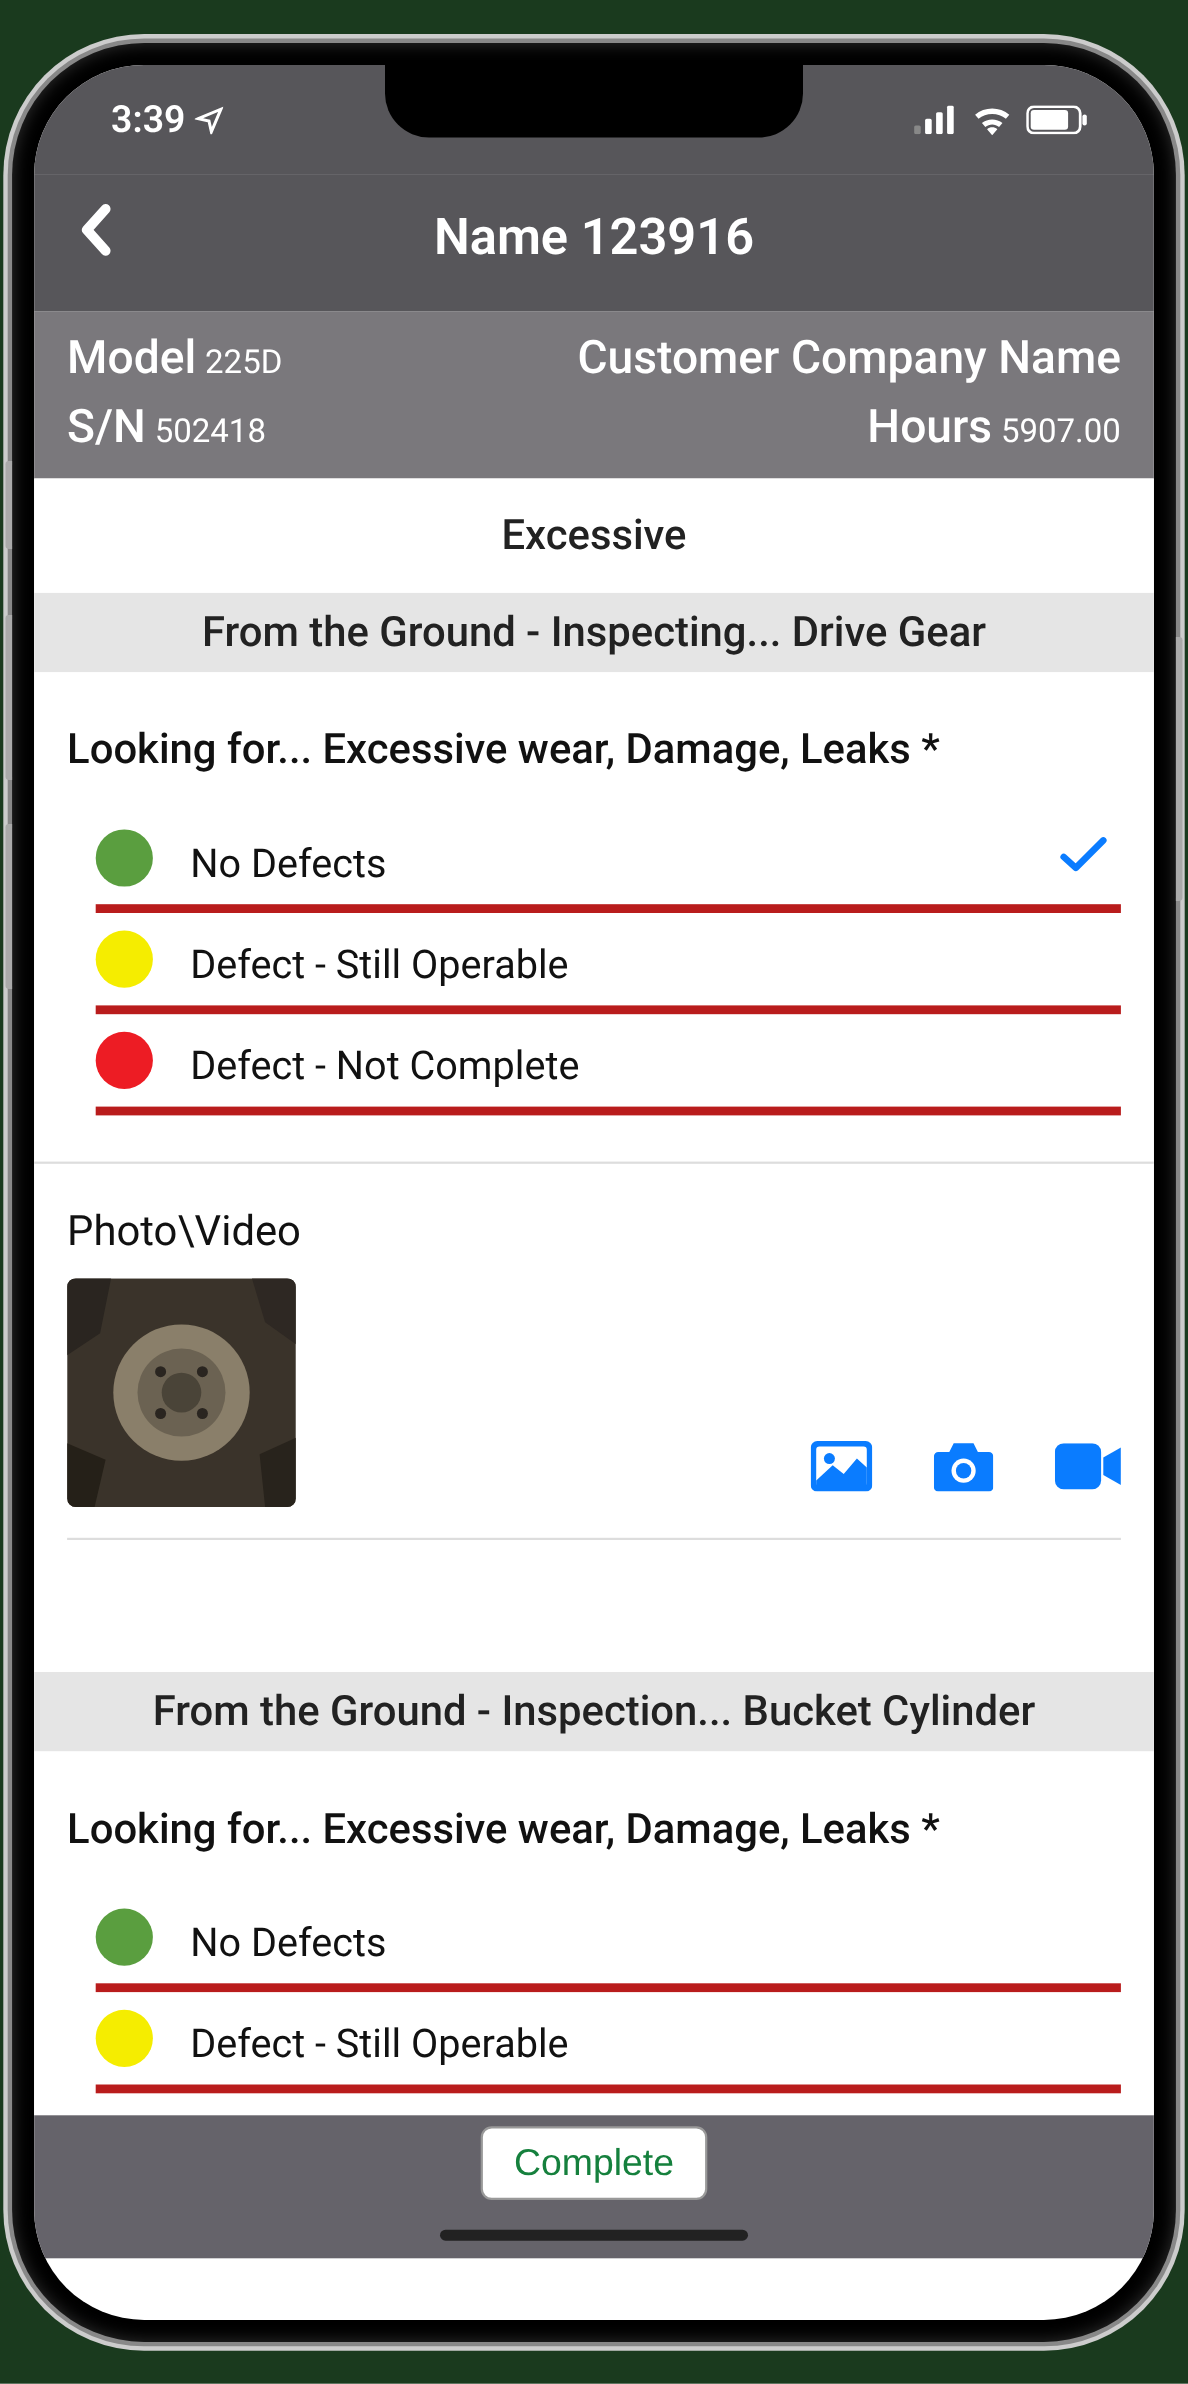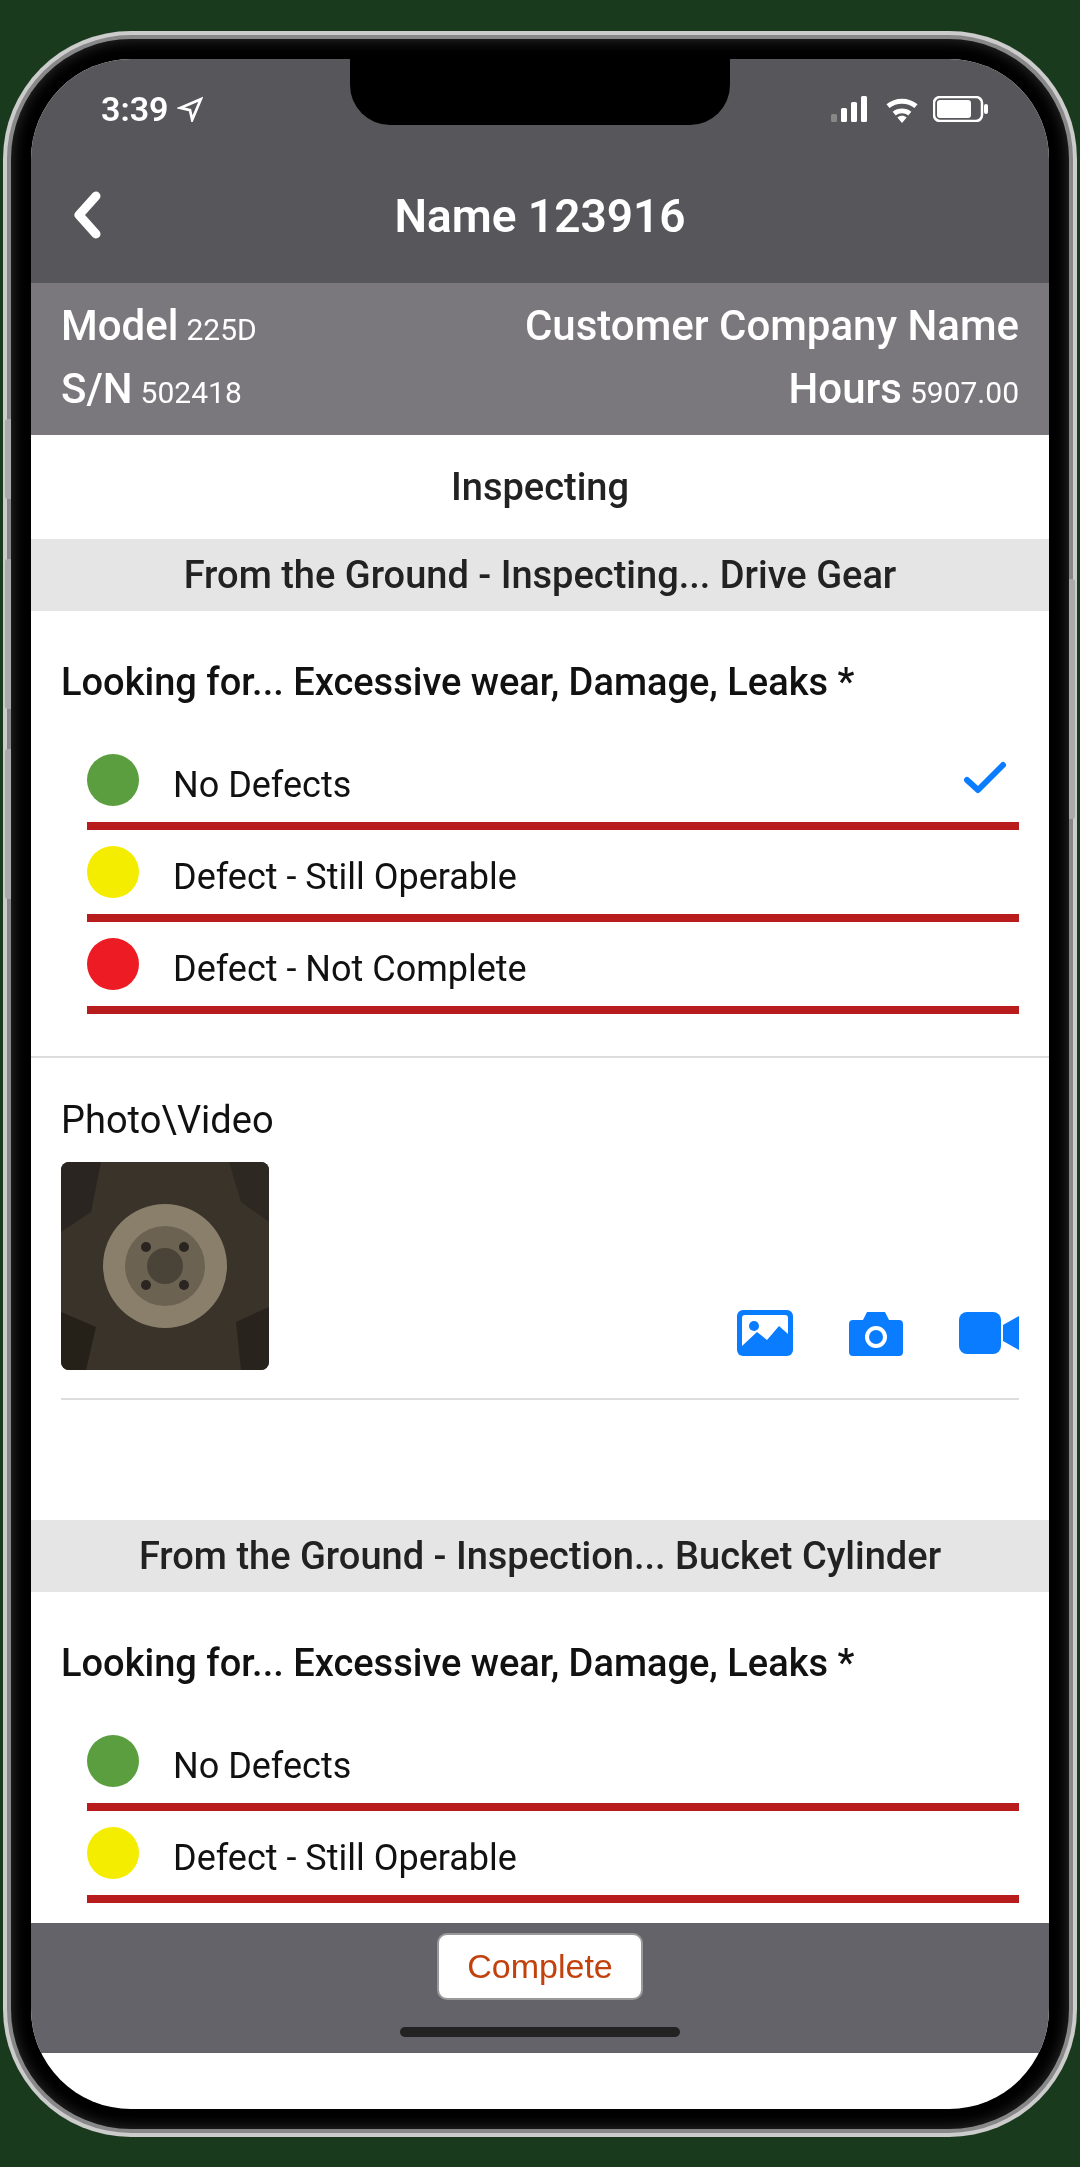--- a/index.html
+++ b/index.html
@@ -49,20 +49,21 @@
     padding: 0 60px 0 70px;
     color: #fff;
     font-size: 34px;
     font-weight: 600;
   }
   .status-left { display: flex; align-items: center; gap: 8px; }
   .status-right { display: flex; align-items: center; gap: 12px; }
   .header {
     background: #57565a;
     display: flex;
+    align-items: center;
     padding: 30px 40px 40px 40px;
     position: relative;
   }
   .back-btn {
     position: absolute;
     left: 40px;
     color: #fff;
     font-size: 54px;
     font-weight: 900;
     cursor: pointer;
@@ -158,21 +159,21 @@
     padding-top: 10px;
     position: relative;
   }
   .complete-btn {
     background: #fff;
     border: 2px solid #999;
     border-radius: 10px;
     padding: 12px 28px;
     font-size: 34px;
     font-weight: 500;
-    color: #c2410c;
+    color: #15803d;
     cursor: pointer;
   }
   .home-indicator {
     position: absolute;
     bottom: 16px;
     left: 50%;
     transform: translateX(-50%);
     width: 280px;
     height: 10px;
     background: #222;
@@ -241,21 +242,21 @@
       <div class="sub-right">
         <div class="customer-name">Customer Company Name</div>
         <div>
           <span class="sub-label">Hours</span>
           <span class="sub-value-small">5907.00</span>
         </div>
       </div>
     </div>
 
     <div class="content">
-      <div class="tab-label">Inspecting</div>
+      <div class="tab-label">Excessive</div>
 
       <div class="section-header">From the Ground - Inspecting... Drive Gear</div>
       <div class="question-block">
         <div class="question-text">Looking for... Excessive wear, Damage, Leaks *</div>
         <div class="options">
           <div class="option-row">
             <div class="dot dot-green"></div>
             <div class="option-label">No Defects</div>
             <div class="check-icon">
               <svg width="44" height="36" viewBox="0 0 44 36" fill="none" stroke="#0a7cff" stroke-width="6" stroke-linecap="round" stroke-linejoin="round">

